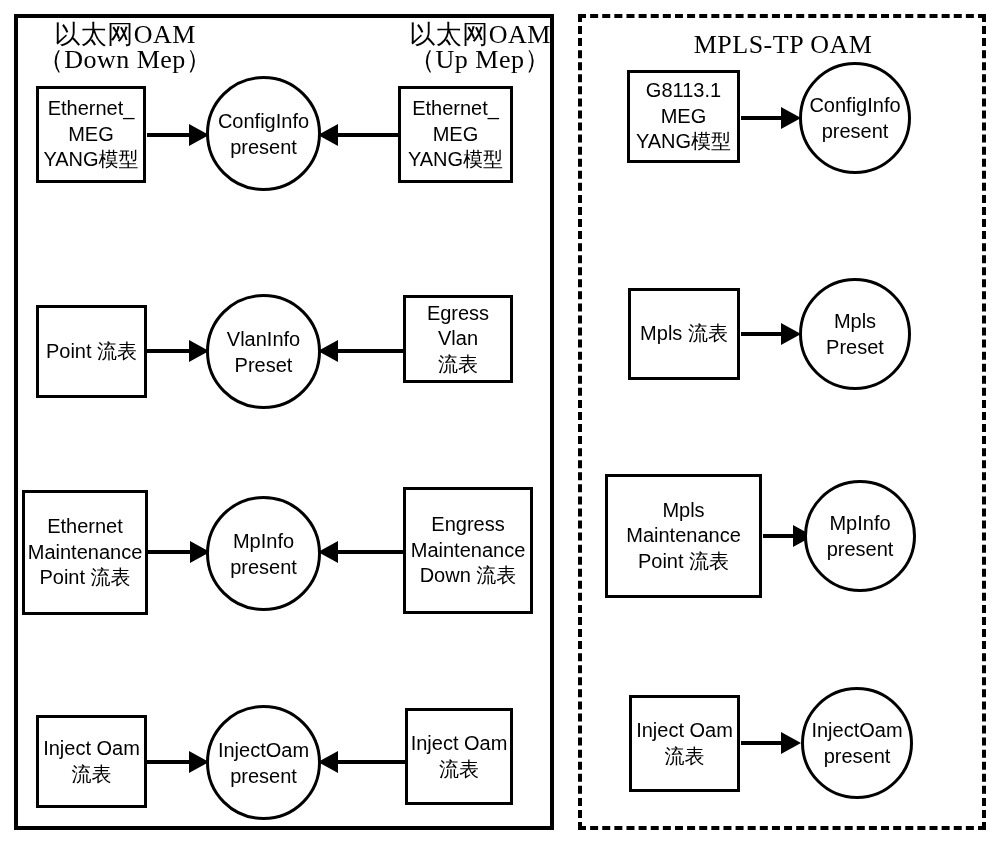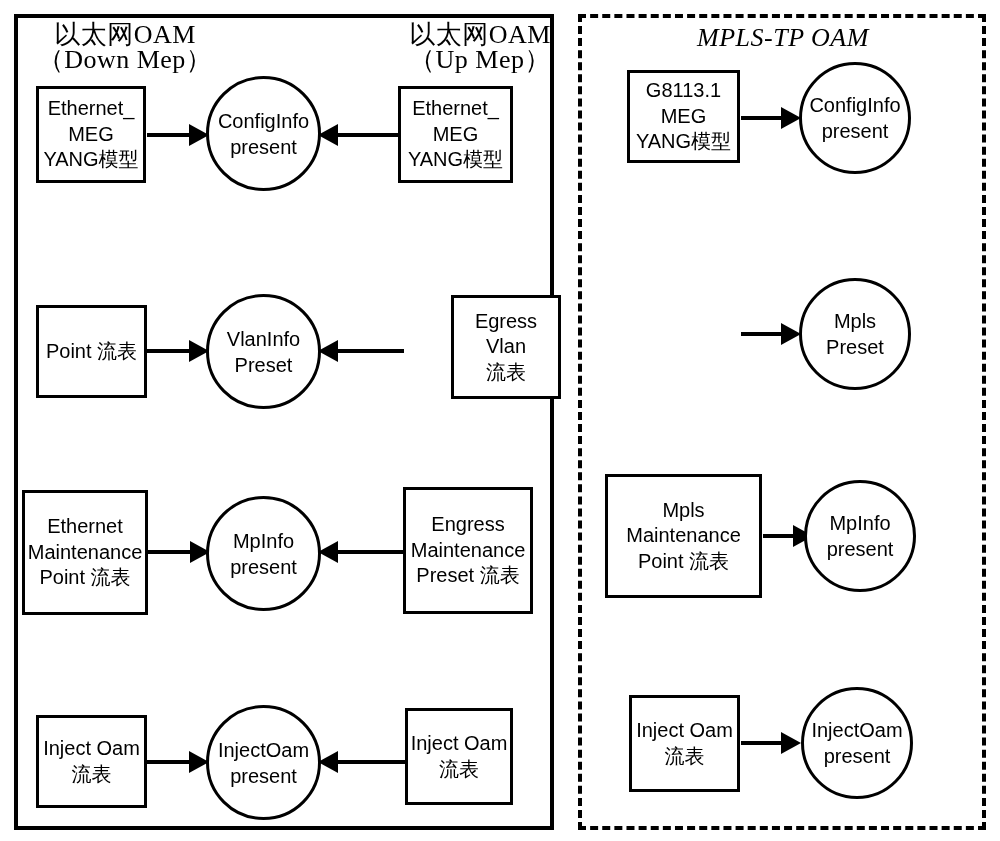--- a/index.html
+++ b/index.html
@@ -142,21 +142,21 @@
   </div>
 
   <div class="circle" style="left:206px; top:294px; width:115px; height:115px;">VlanInfo
 Preset</div>
 
   <div class="arrow left" style="left:318px; top:351px; width:86px;">
     <div class="shaft"></div>
     <div class="head"></div>
   </div>
 
-  <div class="box" style="left:403px; top:295px; width:110px; height:104px;margin-left:48px;">Egress
+  <div class="box" style="left:403px; top:295px; width:110px; height:88px;">Egress
 Vlan
 流表</div>
 
   <div class="box" style="left:22px; top:490px; width:126px; height:125px;">Ethernet
 Maintenance
 Point 流表</div>
 
   <div class="arrow right" style="left:148px; top:552px; width:62px;">
     <div class="shaft"></div>
     <div class="head"></div>
@@ -165,21 +165,21 @@
   <div class="circle" style="left:206px; top:496px; width:115px; height:115px;">MpInfo
 present</div>
 
   <div class="arrow left" style="left:318px; top:552px; width:87px;">
     <div class="shaft"></div>
     <div class="head"></div>
   </div>
 
   <div class="box" style="left:403px; top:487px; width:130px; height:127px;">Engress
 Maintenance
-Preset 流表</div>
+Down 流表</div>
 
   <div class="box" style="left:36px; top:715px; width:111px; height:93px;">Inject Oam
 流表</div>
 
   <div class="arrow right" style="left:147px; top:762px; width:62px;">
     <div class="shaft"></div>
     <div class="head"></div>
   </div>
 
   <div class="circle" style="left:206px; top:705px; width:115px; height:115px;">InjectOam
@@ -188,34 +188,35 @@
   <div class="arrow left" style="left:318px; top:762px; width:88px;">
     <div class="shaft"></div>
     <div class="head"></div>
   </div>
 
   <div class="box" style="left:405px; top:708px; width:108px; height:97px;">Inject Oam
 流表</div>
 
   <div class="panel panel-dashed" style="left:578px; top:14px; width:408px; height:816px;"></div>
 
-  <div class="panel-title" style="left:638px; top:25px; width:290px;font-style:italic;">MPLS-TP OAM</div>
+  <div class="panel-title" style="left:638px; top:32px; width:290px;">MPLS-TP OAM</div>
 
   <div class="box" style="left:627px; top:70px; width:113px; height:93px;">G8113.1
 MEG
 YANG模型</div>
 
   <div class="arrow right" style="left:741px; top:118px; width:60px;">
     <div class="shaft"></div>
     <div class="head"></div>
   </div>
 
   <div class="circle" style="left:799px; top:62px; width:112px; height:112px;">ConfigInfo
 present</div>
 
+  <div class="box" style="left:628px; top:288px; width:112px; height:92px;">Mpls 流表</div>
 
   <div class="arrow right" style="left:741px; top:334px; width:60px;">
     <div class="shaft"></div>
     <div class="head"></div>
   </div>
 
   <div class="circle" style="left:799px; top:278px; width:112px; height:112px;">Mpls
 Preset</div>
 
   <div class="box" style="left:605px; top:474px; width:157px; height:124px;">Mpls

